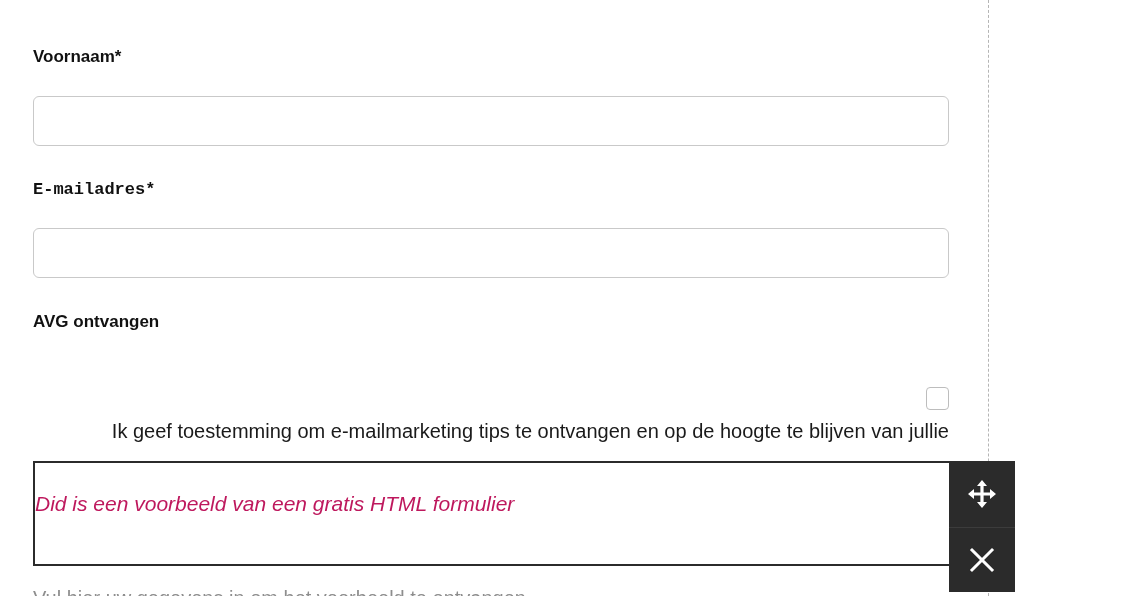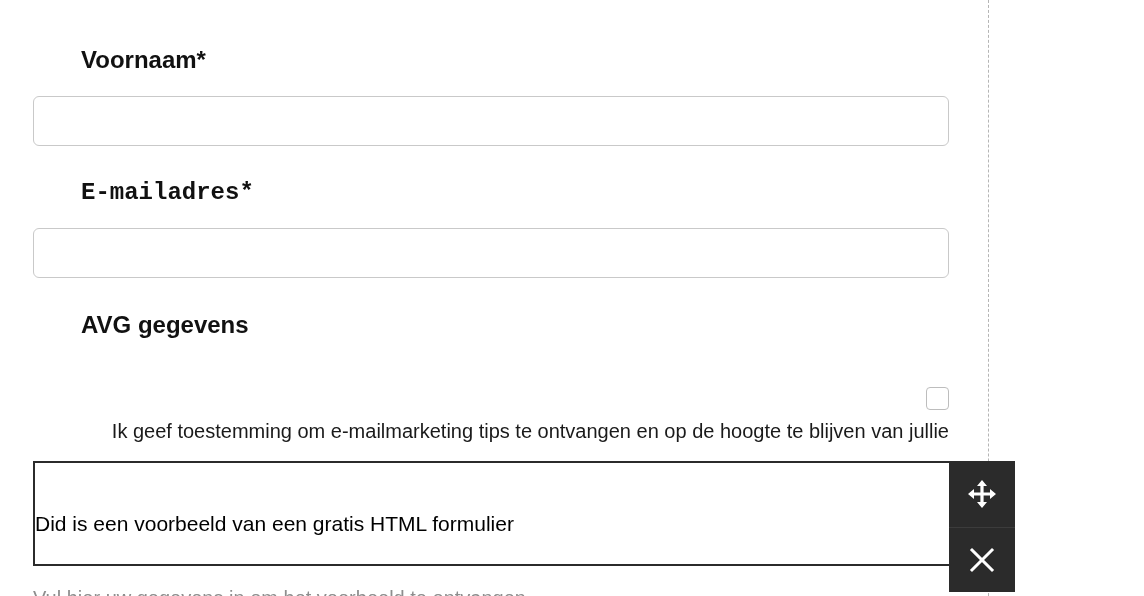--- a/index.html
+++ b/index.html
@@ -32,25 +32,24 @@
   }
 
   .form-area {
     position: absolute;
     left: 33px;
     top: 0;
     width: 918px;
   }
 
   .field-label {
-    font-size: 24px;
+    font-size: 17px;
     font-weight: bold;
     line-height: 1;
     color: #111111;
-    margin-left: 48px;
   }
 
   .text-input {
     display: block;
     box-sizing: border-box;
     width: 916px;
     height: 50px;
     border: 1px solid #c9c9c9;
     border-radius: 6px;
     background: #ffffff;
@@ -102,25 +101,26 @@
     top: 461px;
     width: 918px;
     height: 105px;
     box-sizing: border-box;
     border: 2px solid #2b2b2b;
     background: #ffffff;
   }
   .selected-block .block-text {
     position: absolute;
     left: 0;
-    top: 48px;
+    top: 28px;
     font-size: 21px;
     line-height: 26px;
-    color: #000000;
+    color: #be185d;
     white-space: nowrap;
+    font-style: italic;
   }
 
   
   .block-toolbar {
     position: absolute;
     left: 949px;
     top: 461px;
     width: 66px;
     height: 131px;
     background: #2b2b2b;
@@ -164,21 +164,21 @@
   <div class="guide-line"></div>
 
   <div class="form-area">
 
     <div class="field-label" id="lbl-voornaam">Voornaam*</div>
     <input class="text-input" id="inp-voornaam" type="text" placeholder="" style="">
 
     <div class="field-label" id="lbl-email">E-mailadres*</div>
     <input class="text-input" id="inp-email" type="text" placeholder="" style="">
 
-    <div class="field-label" id="lbl-avg">AVG gegevens</div>
+    <div class="field-label" id="lbl-avg">AVG ontvangen</div>
 
     <div class="consent-row">
       <span class="consent-box"></span>
       <span class="consent-text">Ik geef toestemming om e-mailmarketing tips te ontvangen en op de hoogte te blijven van jullie aanbod.</span>
     </div>
 
   </div>
 
   <div class="selected-block">
     <span class="block-text">Did is een voorbeeld van een gratis HTML formulier</span>

